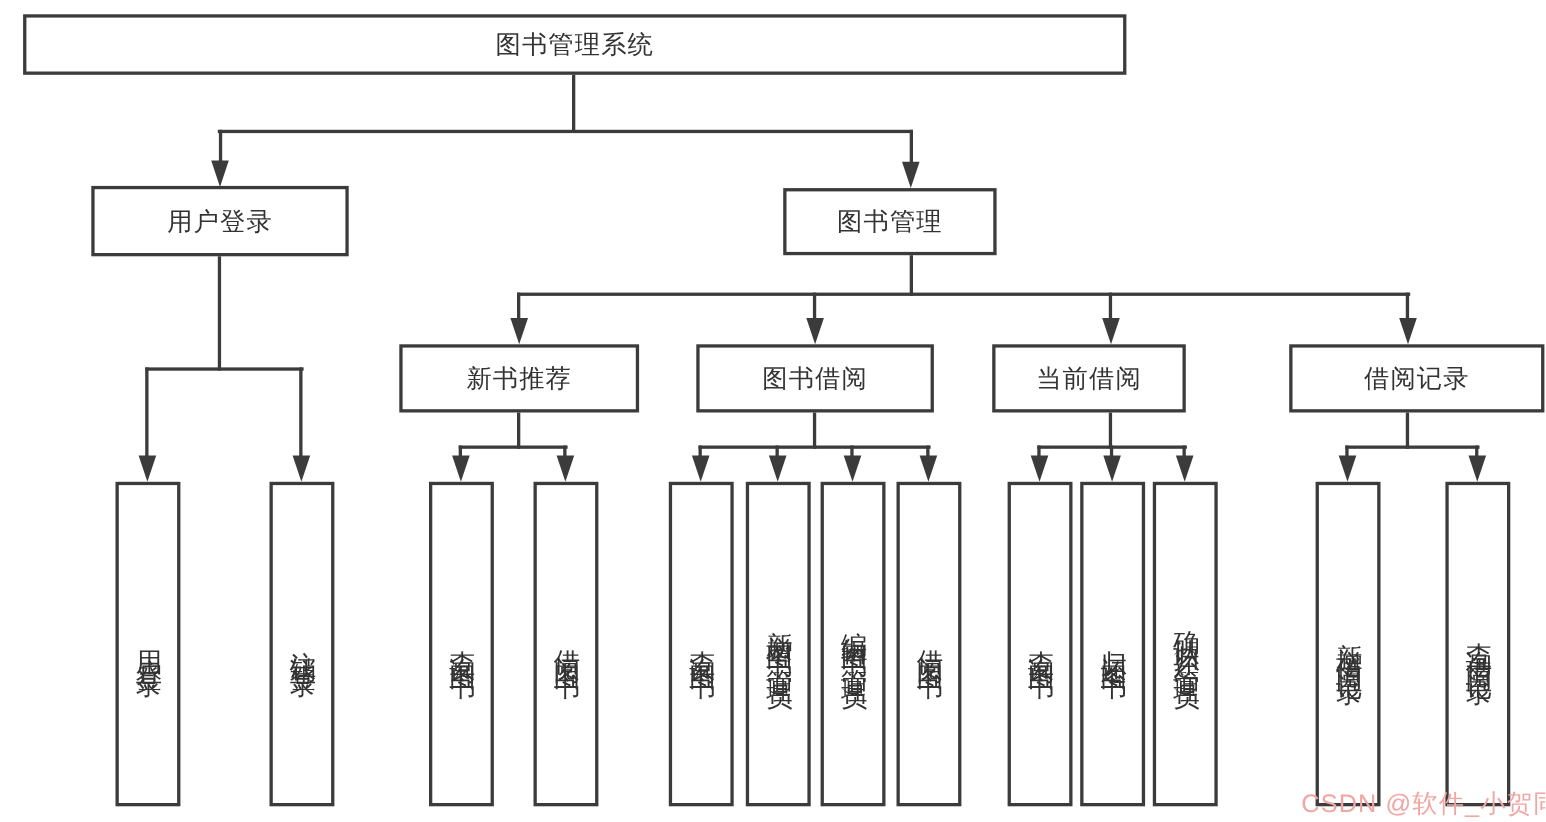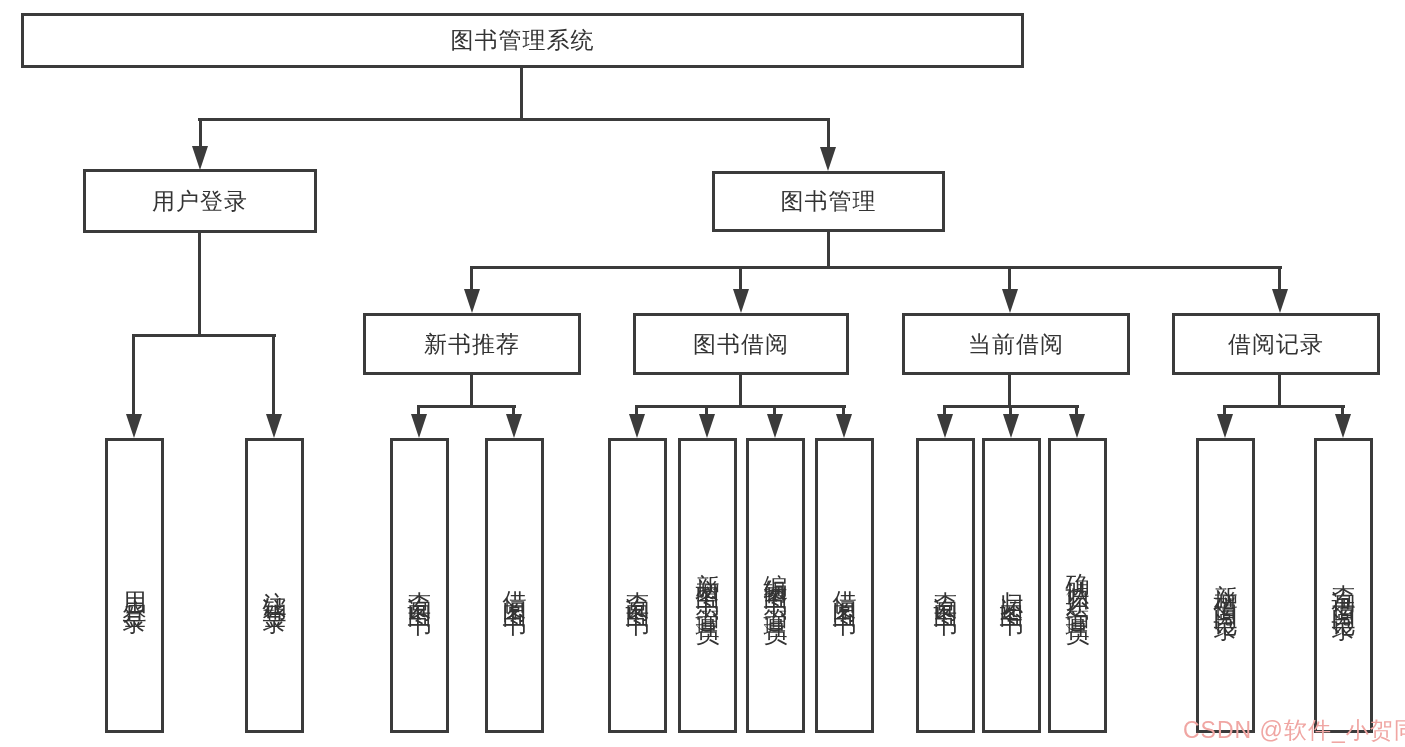--- a/index.html
+++ b/index.html
@@ -65,34 +65,34 @@
 
 <div id="canvas">
 
   <div class="box" style="left:21px;top:13px;width:1003px;height:55px">
     <span>图书管理系统</span>
   </div>
 
   <div class="box" style="left:83px;top:169px;width:234px;height:64px">
     <span>用户登录</span>
   </div>
-  <div class="box" style="left:712px;top:171px;width:233px;height:61px">
+  <div class="box" style="left:712px;top:171px;width:194px;height:61px">
     <span>图书管理</span>
   </div>
 
   <div class="box" style="left:633px;top:313px;width:216px;height:62px">
     <span>图书借阅</span>
   </div>
   <div class="box" style="left:363px;top:313px;width:218px;height:62px">
     <span>新书推荐</span>
   </div>
-  <div class="box" style="left:902px;top:313px;width:228px;height:62px">
+  <div class="box" style="left:902px;top:313px;width:176px;height:62px">
     <span>当前借阅</span>
   </div>
-  <div class="box" style="left:1172px;top:313px;width:208px;height:62px">
+  <div class="box" style="left:1172px;top:313px;width:232px;height:62px">
     <span>借阅记录</span>
   </div>
 
   <div class="vbox" style="left:105px">
     <span>用户登录</span>
   </div>
   <div class="vbox" style="left:245px">
     <span>注销登录</span>
   </div>
 

